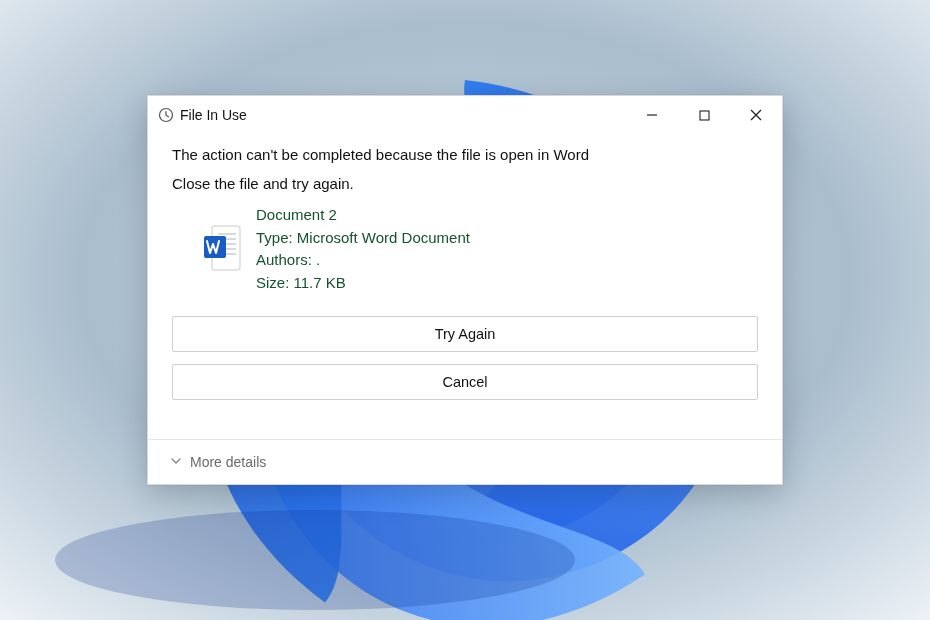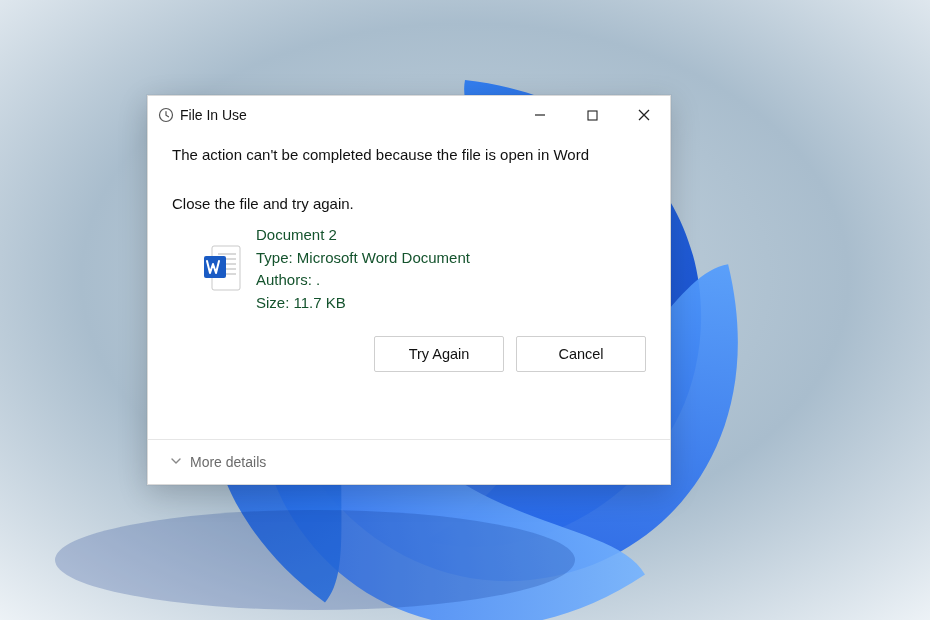--- a/index.html
+++ b/index.html
@@ -15,21 +15,21 @@
     .bg-swirl {
       position: absolute;
       inset: 0;
       z-index: 0;
     }
     .bg-swirl svg { width: 100%; height: 100%; }
     .dialog {
       position: absolute;
       left: 147px;
       top: 95px;
-      width: 524px;
+      width: 636px;
       height: 390px;
       background: #ffffff;
       border: 1px solid #d9d9d9;
       box-shadow: 0 8px 28px rgba(0,0,0,0.18), 0 0 0 1px rgba(0,0,0,0.03);
       z-index: 10;
       display: flex;
       flex-direction: column;
     }
     .titlebar {
       height: 38px;
@@ -64,21 +64,21 @@
     }
     .body {
       padding: 12px 24px 0 24px;
       flex: 1;
       display: flex;
       flex-direction: column;
     }
     .msg-main {
       font-size: 15px;
       color: #111;
-      margin-bottom: 32px;
+      margin-bottom: 12px;
     }
     .msg-sub {
       font-size: 15px;
       color: #111;
       margin-bottom: 8px;
     }
     .file-row {
       display: flex;
       align-items: flex-start;
       gap: 14px;
@@ -95,20 +95,21 @@
       font-size: 15px;
       line-height: 1.5;
       color: #14532d;
     }
     .button-row {
       display: flex;
       justify-content: flex-end;
       gap: 12px;
       margin-top: 22px;
       padding-right: 0;
+      flex-direction: column;
     }
     .dlg-btn {
       min-width: 130px;
       height: 36px;
       background: #ffffff;
       border: 1px solid #cfcfcf;
       font-size: 14.5px;
       font-family: inherit;
       color: #111;
       cursor: pointer;

